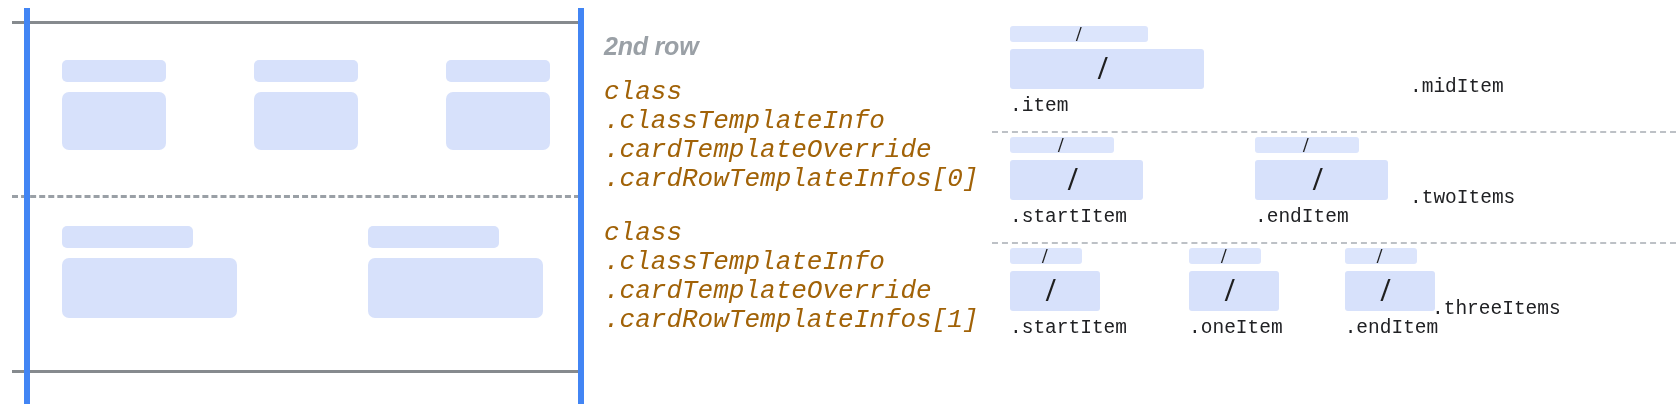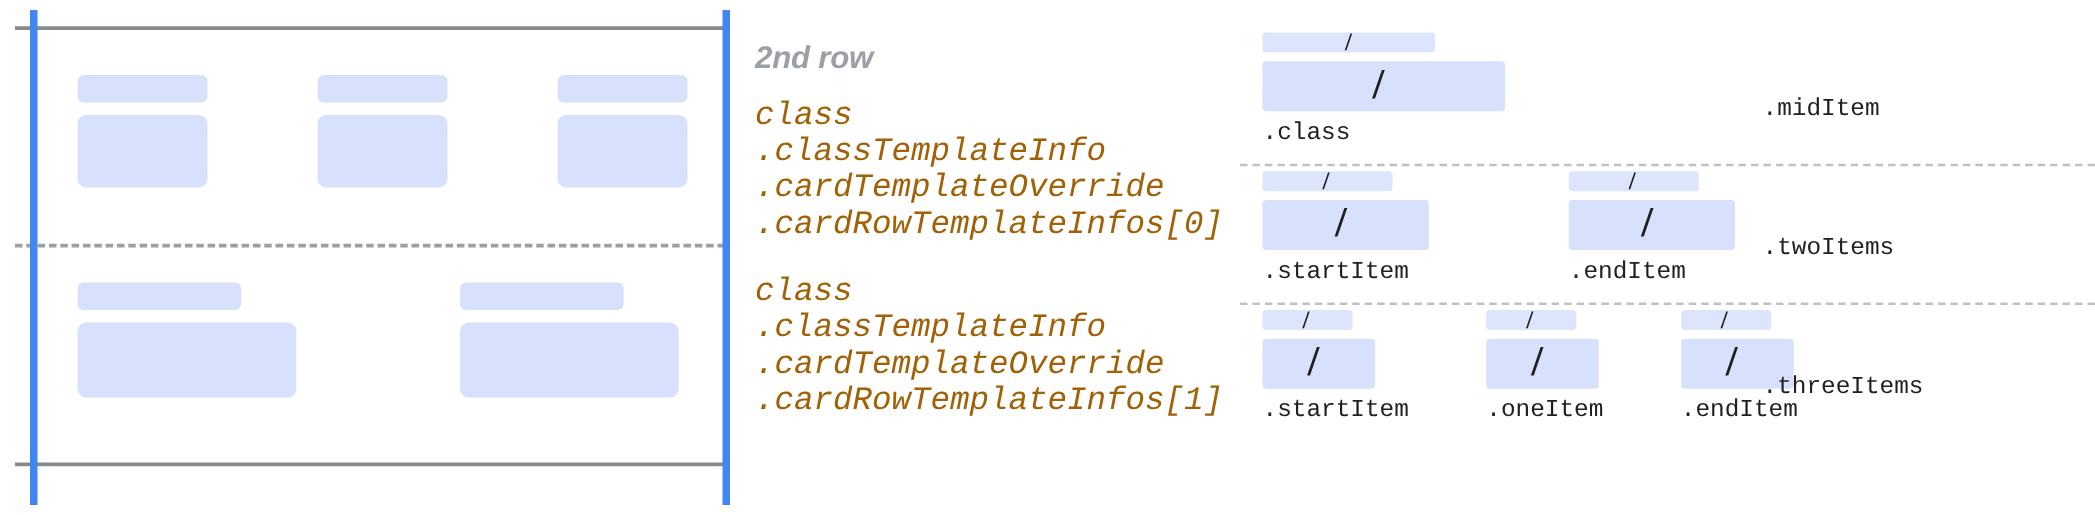--- a/index.html
+++ b/index.html
@@ -155,21 +155,21 @@
 
     <div class="ex e1">
       <div class="slots" style="left:22px;">
         <div class="slot">
           <div class="sbar" style="width:138px;">
             <span class="slash" style="left:66px;">/</span>
           </div>
           <div class="sbox" style="width:194px;height:40px;">
             <span class="slash" style="left:88px;">/</span>
           </div>
-          <div class="scap">.class</div>
+          <div class="scap">.item</div>
         </div>
       </div>
       <div class="exlabel" style="left:422px;top:50px;">.midItem</div>
     </div>
 
     <div class="ex e2">
       <div class="slots" style="left:22px;">
         <div class="slot" style="margin-right:112px;">
           <div class="sbar" style="width:104px;">
             <span class="slash" style="left:48px;">/</span>
@@ -215,17 +215,17 @@
         <div class="slot">
           <div class="sbar" style="width:72px;">
             <span class="slash" style="left:32px;">/</span>
           </div>
           <div class="sbox" style="width:90px;height:40px;">
             <span class="slash" style="left:36px;">/</span>
           </div>
           <div class="scap">.endItem</div>
         </div>
       </div>
-      <div class="exlabel" style="left:422px;top:50px;">.threeItems</div>
+      <div class="exlabel" style="left:444px;top:50px;">.threeItems</div>
     </div>
 
   </div>
 </div>
 
 </body></html>

